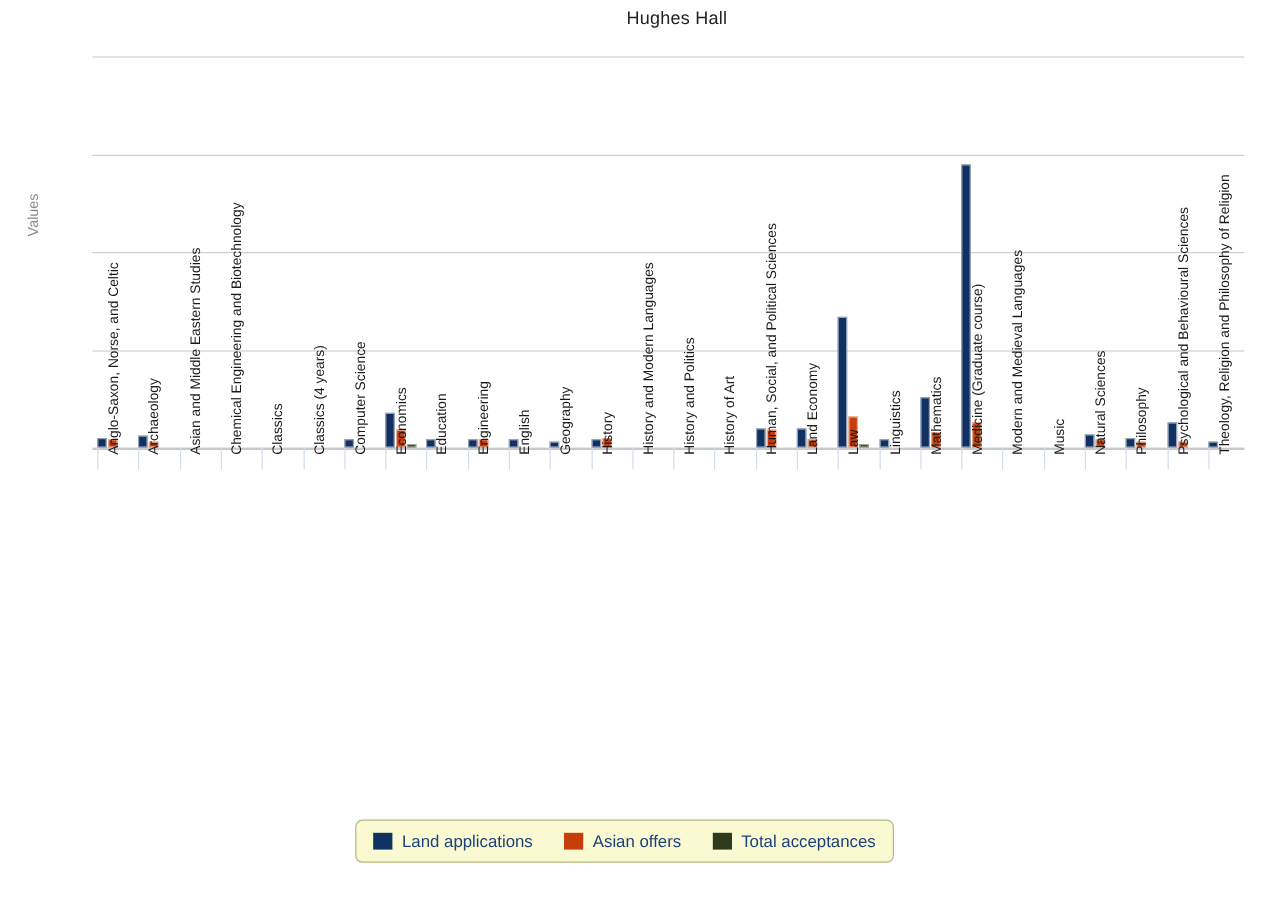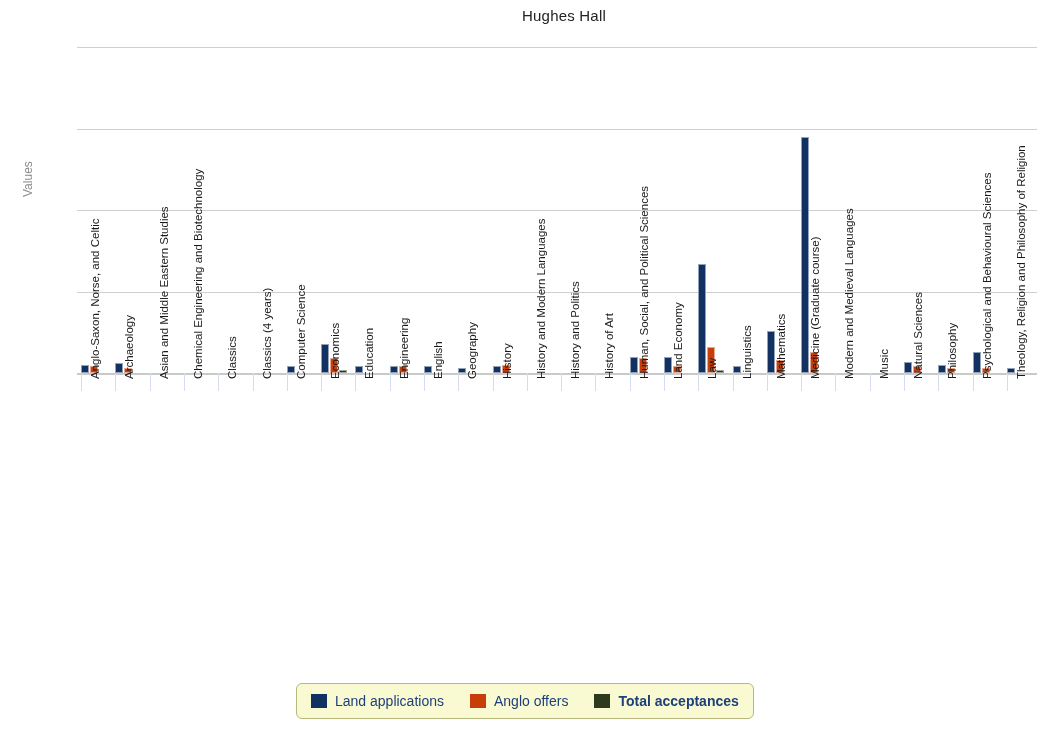--- a/index.html
+++ b/index.html
@@ -122,21 +122,21 @@
     display: flex;
     align-items: center;
     padding: 0 14px;
     box-sizing: border-box;
   }
   .legend-item {
     display: flex;
     align-items: center;
     margin-right: 26px;
   }
-  .legend-item:last-child { margin-right: 0; font-weight: bold; }
+  .legend-item:last-child { margin-right: 0; }
   .legend-swatch {
     width: 16px;
     height: 14px;
     margin-right: 8px;
   }
   .legend-label {
     font-size: 14px;
     color: #1d3f7a;
     white-space: nowrap;
   }
@@ -301,21 +301,21 @@
       <div class="xlabel" style="left: 938.857px;">Theology, Religion and Philosophy of Religion</div>
     </div>
 
   <div id="legend">
       <div class="legend-item">
         <span class="legend-swatch" style="background: rgb(18, 49, 99);"></span>
         <span class="legend-label">Land applications</span>
       </div>
       <div class="legend-item">
         <span class="legend-swatch" style="background: rgb(200, 62, 10);"></span>
-        <span class="legend-label">Anglo offers</span>
+        <span class="legend-label">Asian offers</span>
       </div>
       <div class="legend-item">
         <span class="legend-swatch" style="background: rgb(45, 59, 28);"></span>
         <span class="legend-label">Total acceptances</span>
       </div>
     </div>
 
 </div>
 
 </body></html>

